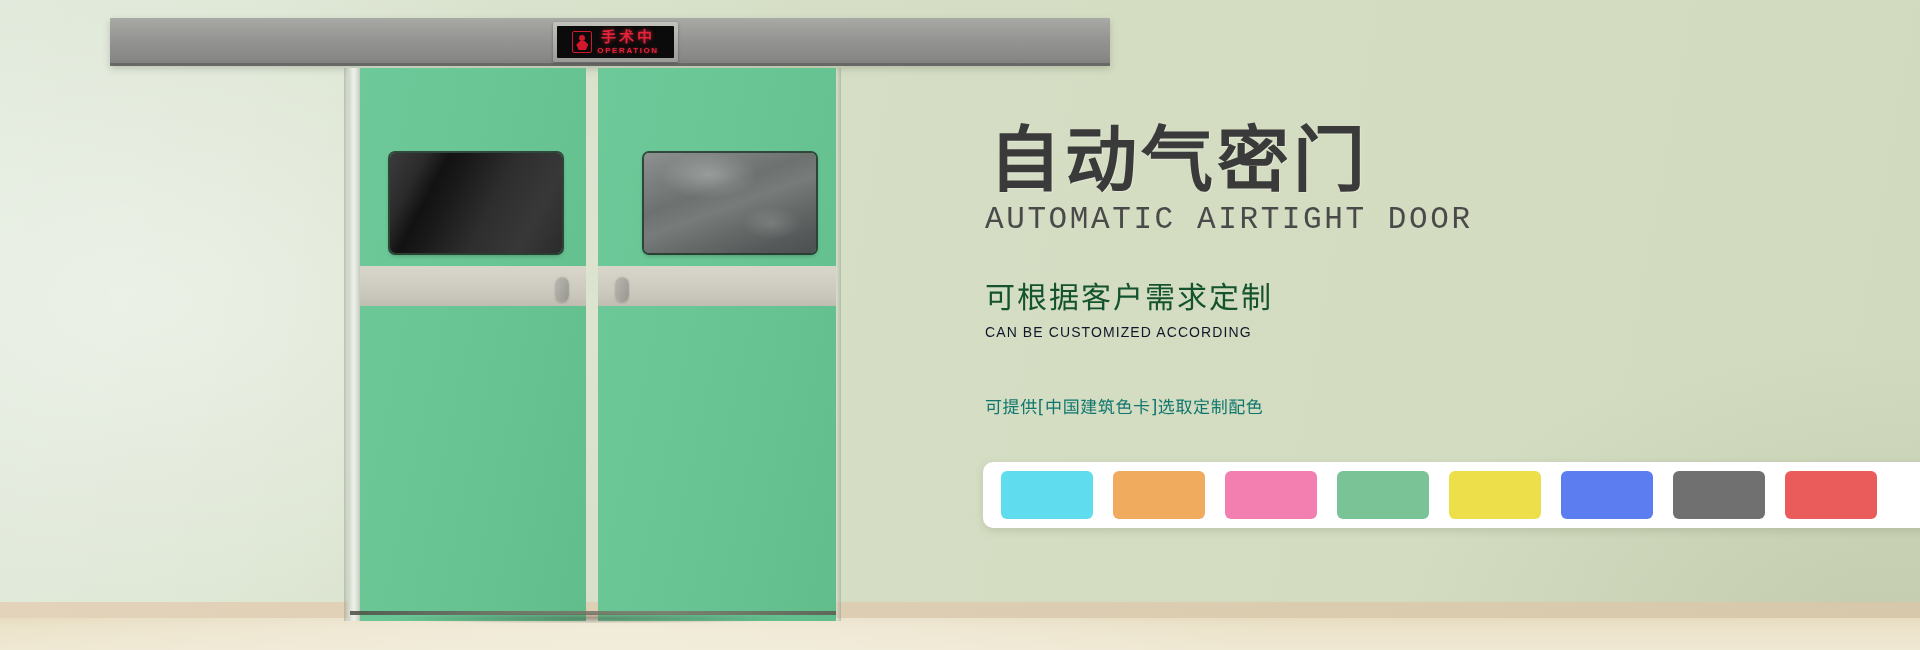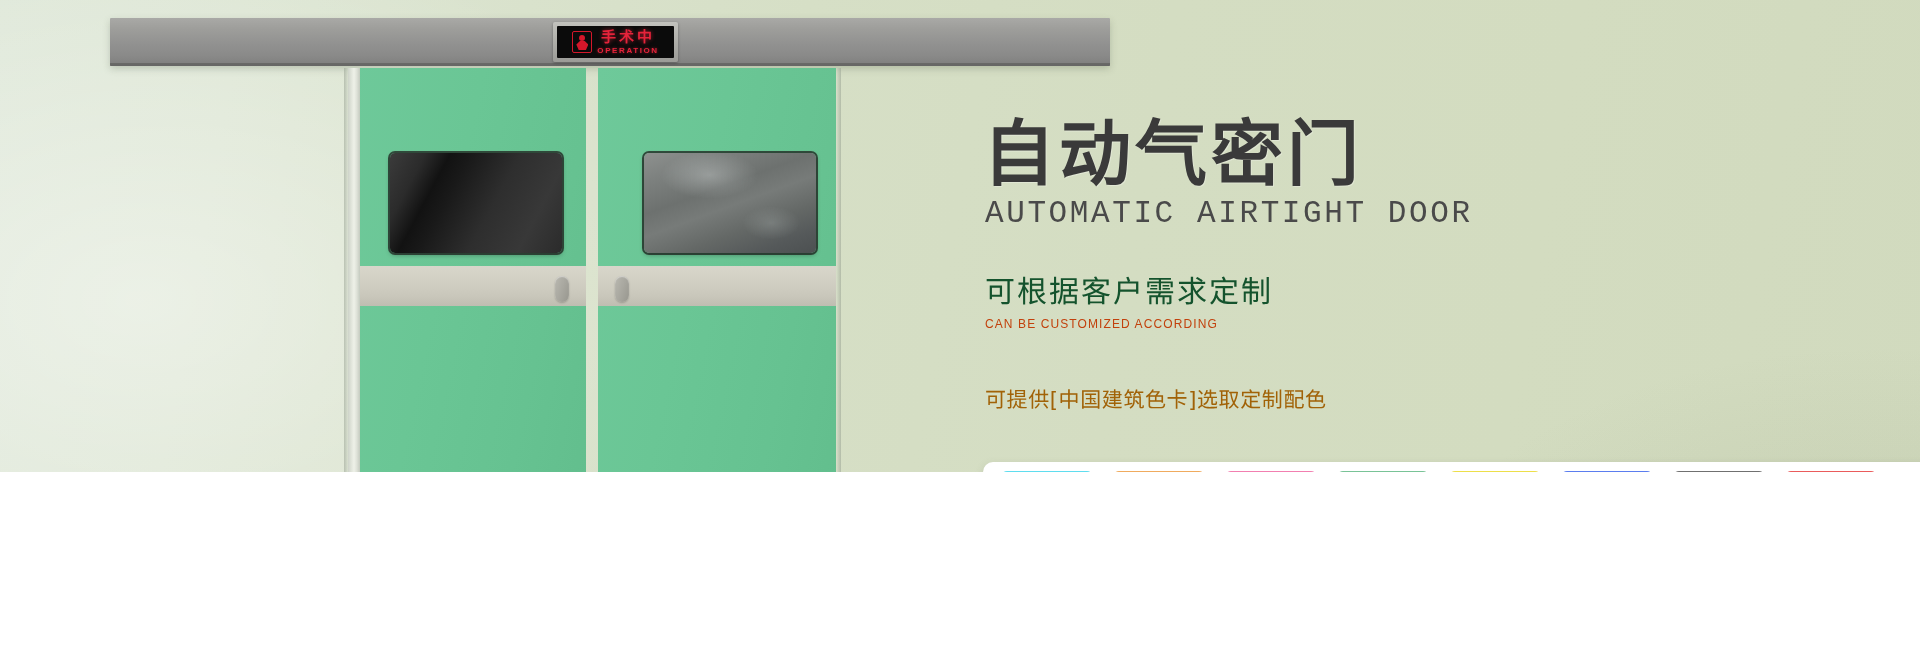--- a/index.html
+++ b/index.html
@@ -6,21 +6,21 @@
   html, body {
     margin: 0;
     padding: 0;
     background: #ffffff;
   }
   * { box-sizing: border-box; }
 
   .banner {
     position: relative;
     width: 1920px;
-    height: 472px;
+    height: 650px;
     overflow: hidden;
     font-family: "Liberation Sans", "DejaVu Sans", sans-serif;
     user-select: none;
   }
 
   
   .wall {
     position: absolute;
     left: 0; top: 0;
     width: 1920px;
@@ -329,21 +329,21 @@
   }
 
   
   .copy {
     position: absolute;
     left: 983px;
     top: 118px;
     width: 930px;
   }
   .title-cn {
-    margin: 0;
+    margin: 6px;
     font-size: 72px;
     line-height: 1.0;
     font-weight: 700;
     color: #3a3a3a;
     letter-spacing: 4px;
     font-family: "DejaVu Sans", sans-serif;
     text-shadow: 1px 1px 0 rgba(255,255,255,0.28);
   }
   .title-en {
     margin: 8px 0 0 2px;
@@ -358,34 +358,34 @@
     margin: 44px 0 0 2px;
     font-size: 30px;
     line-height: 1.1;
     font-weight: 400;
     color: #14532d;
     letter-spacing: 2px;
     font-family: "DejaVu Sans", sans-serif;
   }
   .sub-en {
     margin: 9px 0 0 2px;
-    font-size: 12px;
+    font-size: 14px;
     line-height: 1.32;
     font-weight: 400;
-    color: #c2410c;
+    color: #0f172a;
     letter-spacing: 1.1px;
     font-family: "Liberation Sans", sans-serif;
   }
   .sub-en span { display: block; }
 
   .swatch-caption {
     margin: 56px 0 0 2px;
-    font-size: 21px;
+    font-size: 17px;
     line-height: 1.2;
-    color: #a16207;
+    color: #0f766e;
     letter-spacing: 0.6px;
     font-family: "DejaVu Sans", sans-serif;
   }
 
   
   .swatch-strip {
     position: absolute;
     left: 983px;
     top: 462px;
     width: 960px;

